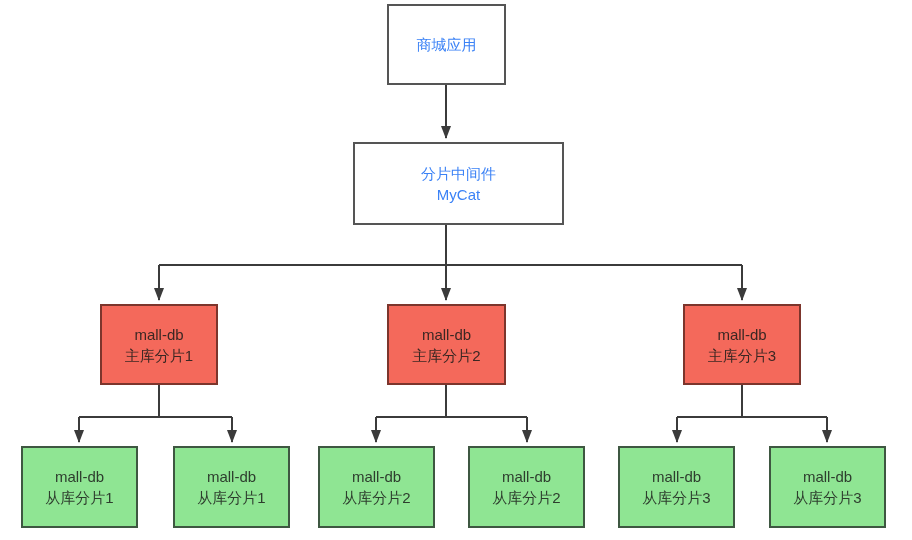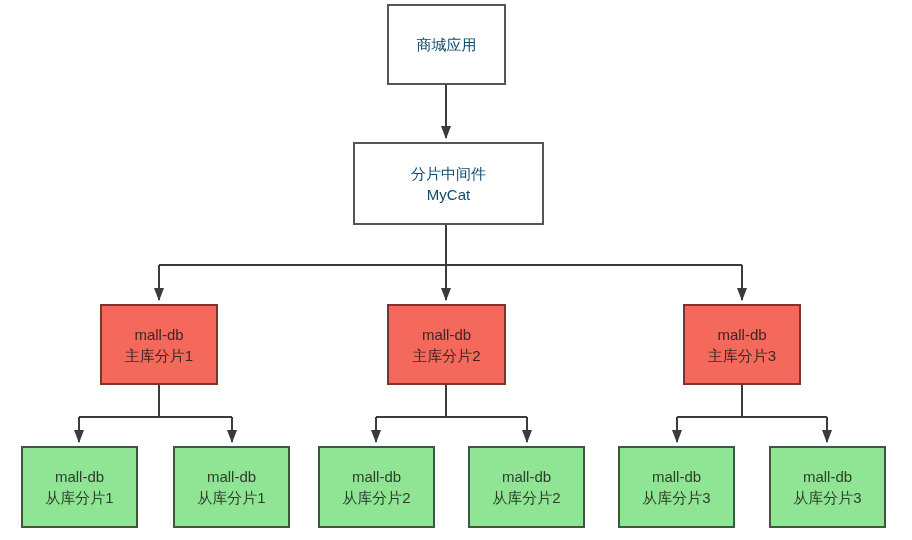--- a/index.html
+++ b/index.html
@@ -18,40 +18,40 @@
   .node {
     position: absolute;
     box-sizing: border-box;
     display: flex;
     flex-direction: column;
     align-items: center;
     justify-content: center;
     text-align: center;
     font-size: 15px;
     line-height: 21px;
-    color: #0c4a6e;
+    color: #3b82f6;
   }
   .node span { display: block; }
   .plain {
     background: #ffffff;
     border: 2px solid #555555;
   }
   .master {
     background: #f4695b;
     border: 2px solid #7c352c;
     color: #3b2723;
   }
   .slave {
     background: #8fe593;
     border: 2px solid #3e5741;
     color: #2e3e2e;
   }
   
   #node-app        { left: 387px; top: 4px;   width: 119px; height: 81px; }
-  #node-middleware { left: 353px; top: 142px; width: 191px; height: 83px; }
+  #node-middleware { left: 353px; top: 142px; width: 211px; height: 83px; }
   #node-m1 { left: 100px; top: 304px; width: 118px; height: 81px; }
   #node-m2 { left: 387px; top: 304px; width: 119px; height: 81px; }
   #node-m3 { left: 683px; top: 304px; width: 118px; height: 81px; }
   #node-s1 { left: 21px;  top: 446px; width: 117px; height: 82px; }
   #node-s2 { left: 173px; top: 446px; width: 117px; height: 82px; }
   #node-s3 { left: 318px; top: 446px; width: 117px; height: 82px; }
   #node-s4 { left: 468px; top: 446px; width: 117px; height: 82px; }
   #node-s5 { left: 618px; top: 446px; width: 117px; height: 82px; }
   #node-s6 { left: 769px; top: 446px; width: 117px; height: 82px; }
   #connector-layer {

